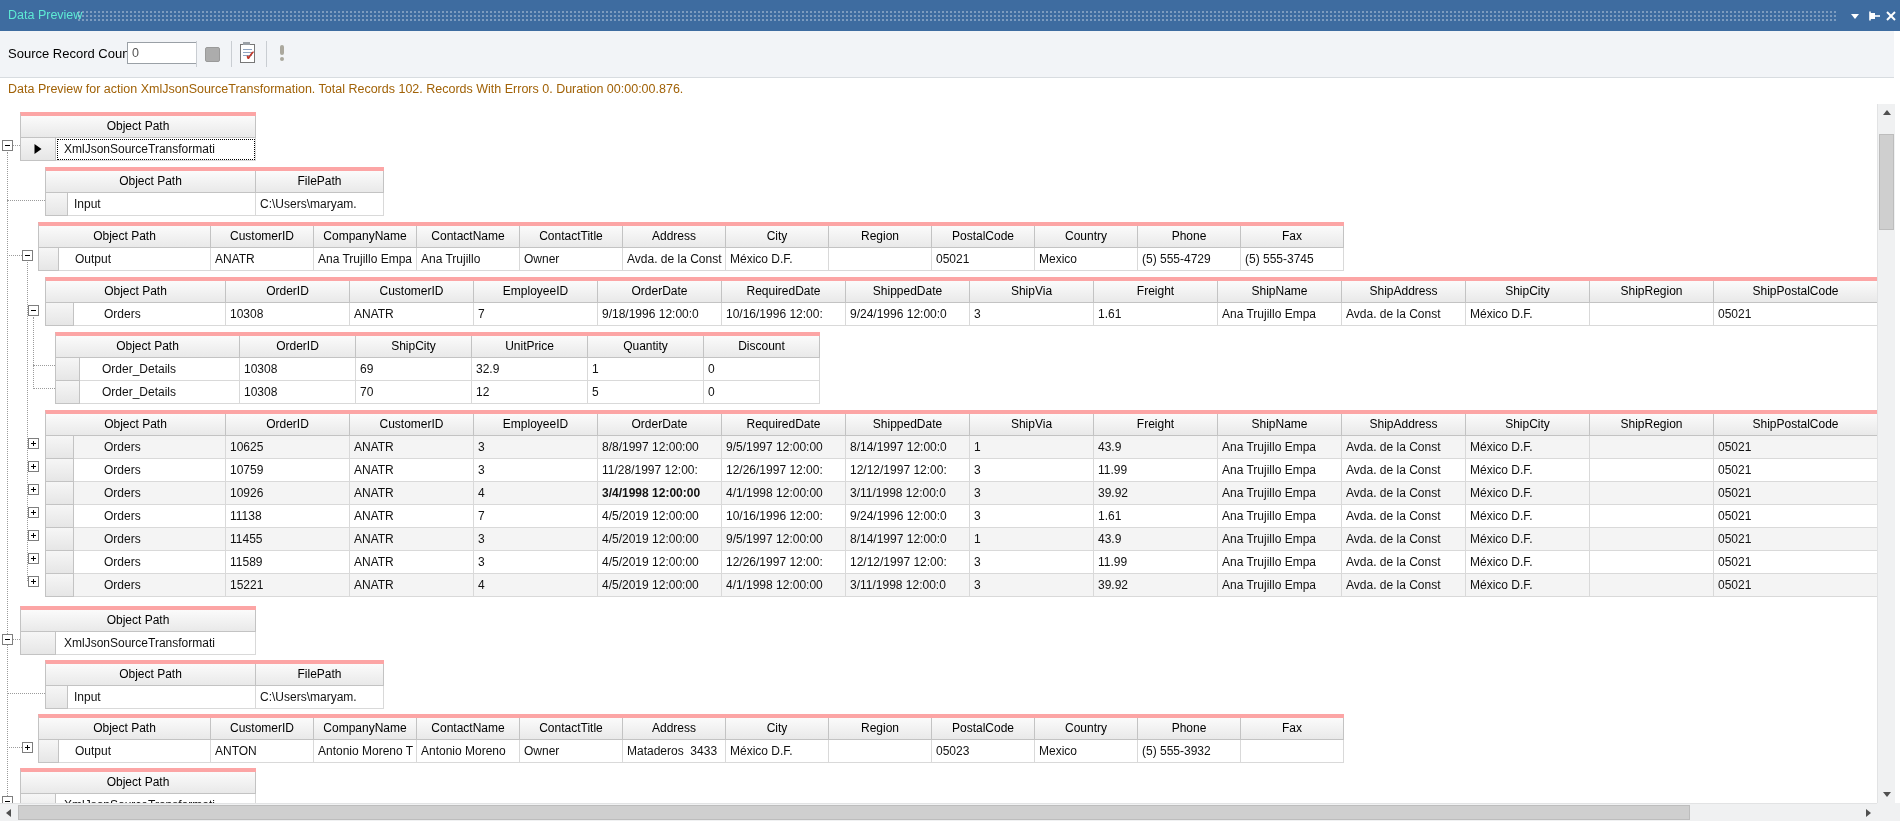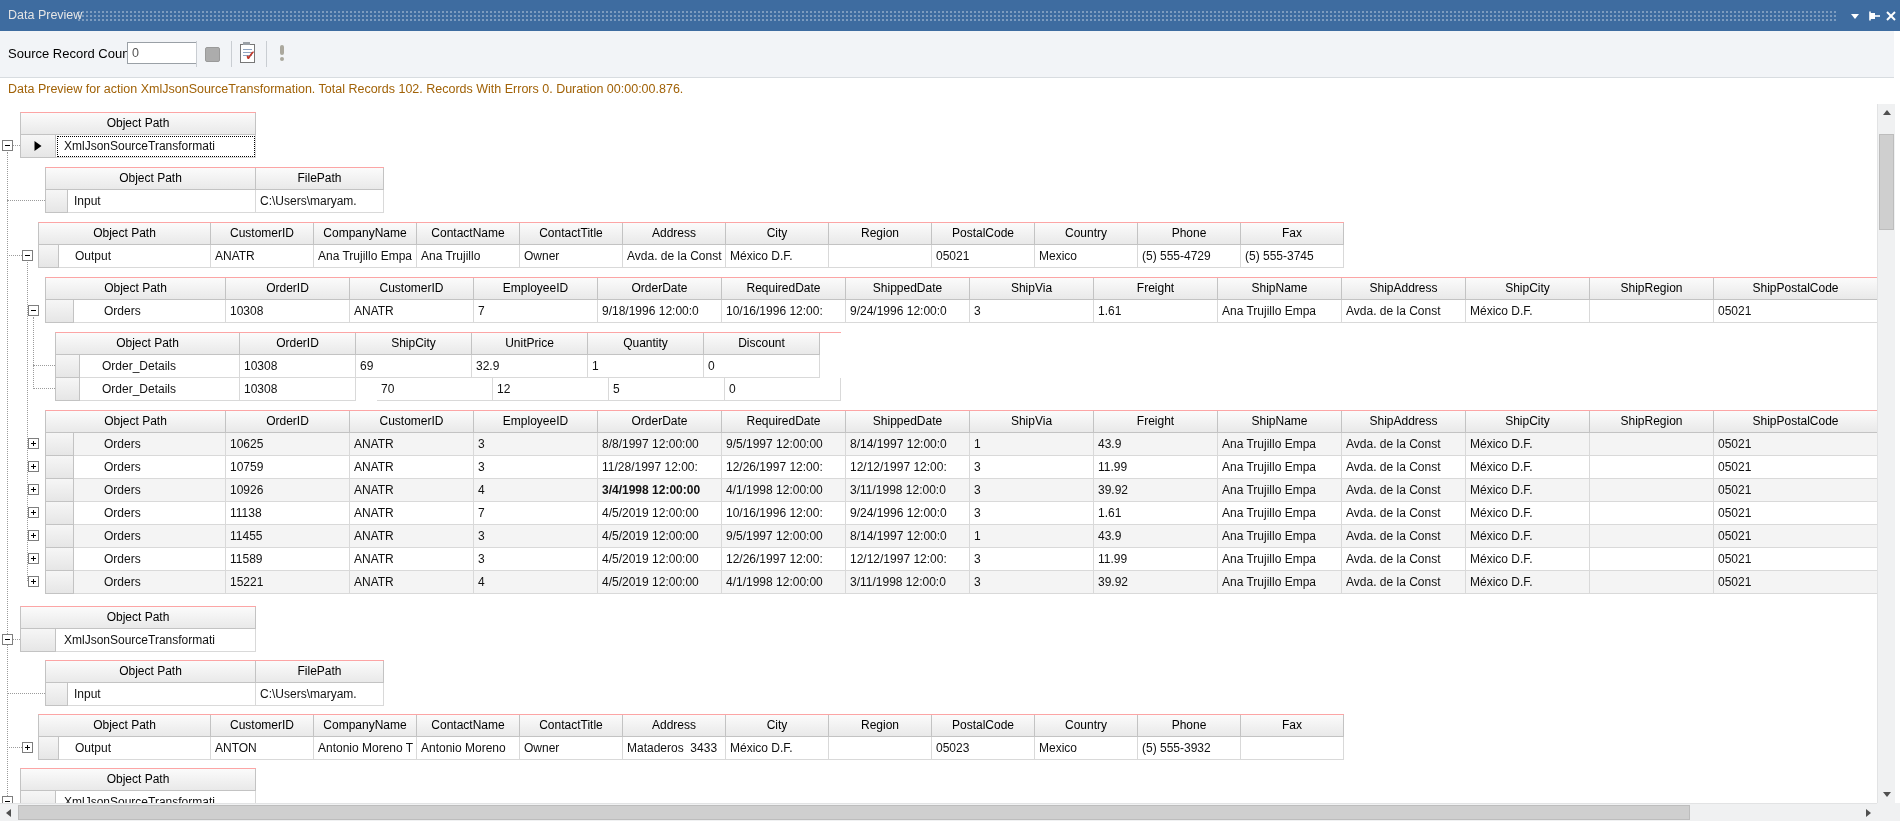--- a/index.html
+++ b/index.html
@@ -1,20 +1,20 @@
 <!DOCTYPE html>
 <html><head>
 <meta charset="utf-8">
 <style>
   html,body{margin:0;padding:0;}
   body{width:1900px;height:821px;position:relative;overflow:hidden;background:#fff;
        font-family:"Liberation Sans", sans-serif;-webkit-font-smoothing:antialiased;}
   
   .titlebar{position:absolute;left:0;top:0;width:1900px;height:31px;background:#3E6CA0;}
-  .titlebar .wtitle{position:absolute;left:8px;top:0;line-height:31px;color:#e5e5e5;font-size:12.5px;}
+  .titlebar .wtitle{position:absolute;left:8px;top:0;line-height:31px;color:#5eead4;font-size:12.5px;}
   .title-dots{position:absolute;left:78px;top:11px;width:1758px;height:10px;
       background-image:radial-gradient(circle at 1px 1px, rgba(255,255,255,.5) 1px, transparent 1.4px);
       background-size:4px 4px;opacity:.65;}
   .tb-btn{position:absolute;top:7px;width:18px;height:18px;cursor:pointer;}
   .tb-btn svg{display:block;}
   
   .toolbar{position:absolute;left:0;top:31px;width:1900px;height:46px;background:#F2F4F7;border-bottom:1px solid #D8DCE0;}
   .tb-label{position:absolute;left:8px;top:0;line-height:46px;font-size:13px;color:#000;}
   .tb-input{position:absolute;left:127px;top:11px;width:60px;height:20px;border:1px solid #9aa0a6;background:#fff;
       font-family:"Liberation Sans",sans-serif;font-size:12.5px;color:#555;padding:0 4px;}
@@ -26,21 +26,21 @@
   .clip-top{position:absolute;left:5px;top:0px;width:7px;height:3px;background:#9aa0a6;}
   .red-check{position:absolute;left:7px;top:7px;color:#C0392B;font-size:13px;font-weight:bold;line-height:13px;}
   .excl{position:absolute;left:8px;top:3px;}
   .excl .bar{display:block;width:4px;height:10px;background:#ABA89E;border-radius:2px;}
   .excl .dot{display:block;width:4px;height:4px;background:#ABA89E;border-radius:50%;margin-top:2px;}
   
   .statusline{position:absolute;left:0;top:78px;width:1900px;height:26px;background:#fff;}
   .statusline span{position:absolute;left:8px;top:4px;font-size:12.5px;color:#a16207;}
   
   #grids{position:absolute;left:0;top:0;width:1900px;height:821px;}
-  .grid{position:absolute;border-top:1px solid #fca5a5;border-left:1px solid #c3c3c3;background:#fff;z-index:1;}
+  .grid{position:absolute;border-top:4px solid #fca5a5;border-left:1px solid #c3c3c3;background:#fff;z-index:1;}
   .g-row{display:flex;height:23px;}
   .g-row.alt{background:#F4F4F4;}
   .g-head{height:22px;}
   .g-hcell{box-sizing:border-box;height:22px;background:linear-gradient(#FBFBFB,#E9E9E9);
       border-right:1px solid #c3c3c3;border-bottom:1px solid #c3c3c3;
       font-size:12px;line-height:21px;text-align:center;color:#000;overflow:hidden;white-space:pre;}
   .g-sel{box-sizing:border-box;height:100%;background:linear-gradient(#F6F6F6,#E6E6E6);
       border-right:1px solid #c3c3c3;border-bottom:1px solid #c3c3c3;position:relative;flex:none;}
   .g-sel.cur::after{content:'';position:absolute;left:50%;top:50%;transform:translate(-50%,-50%);
       border-left:7px solid #000;border-top:5px solid transparent;border-bottom:5px solid transparent;}
@@ -251,21 +251,21 @@
         <div class="g-cell" style="width: 116px;">10308</div>
         <div class="g-cell" style="width: 116px;">69</div>
         <div class="g-cell" style="width: 116px;">32.9</div>
         <div class="g-cell" style="width: 116px;">1</div>
         <div class="g-cell" style="width: 116px;">0</div>
       </div>
       <div class="g-row">
         <div class="g-sel" style="width: 24px;"></div>
         <div class="g-cell" style="width: 160px; padding-left: 22px;">Order_Details</div>
         <div class="g-cell" style="width: 116px;">10308</div>
-        <div class="g-cell" style="width: 116px; margin-left: 21px;">70</div>
+        <div class="g-cell" style="width: 116px;">70</div>
         <div class="g-cell" style="width: 116px;">12</div>
         <div class="g-cell" style="width: 116px;">5</div>
         <div class="g-cell" style="width: 116px;">0</div>
       </div>
     </div>
     <div class="exp" style="left: 28px; top: 438px;">
       <i class="h"></i>
       <i class="v"></i>
     </div>
     <div class="exp" style="left: 28px; top: 461px;">

